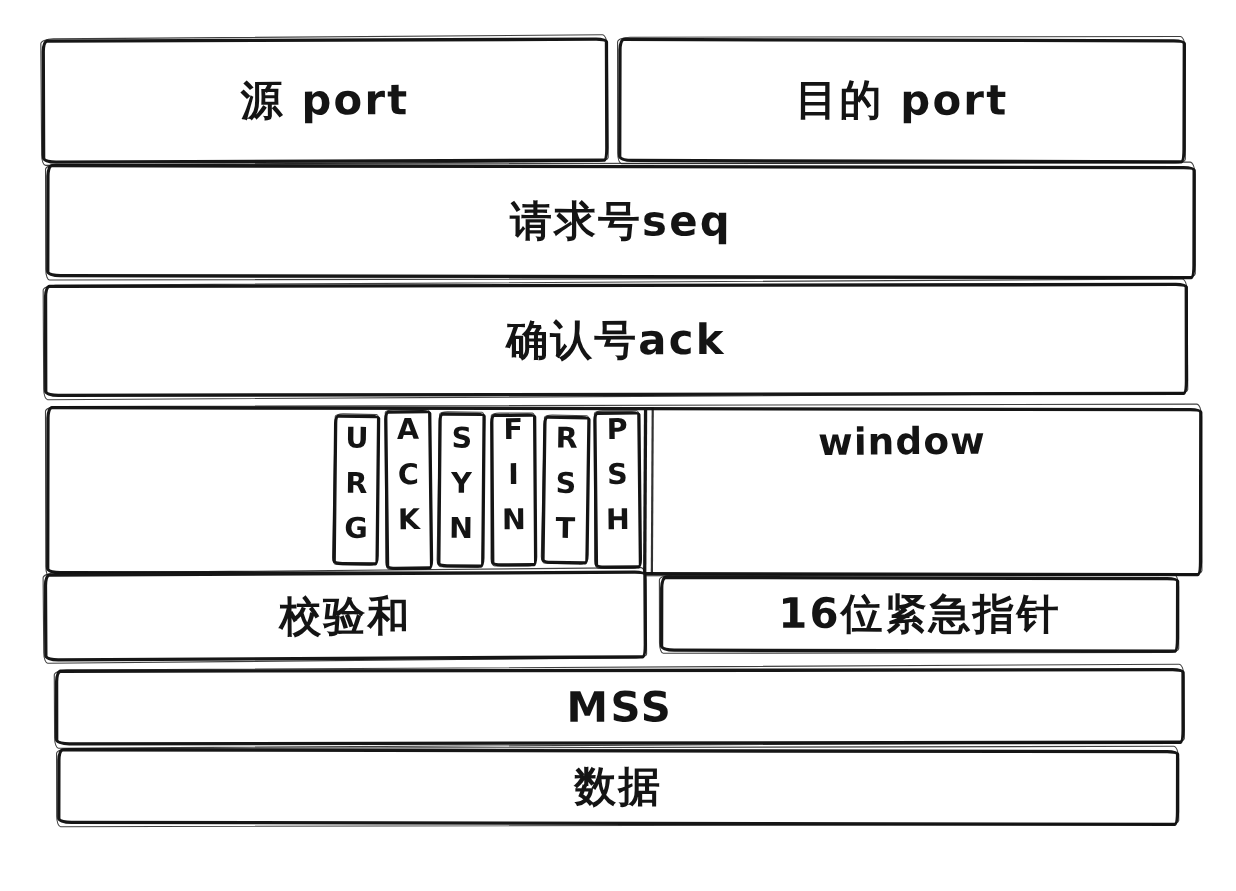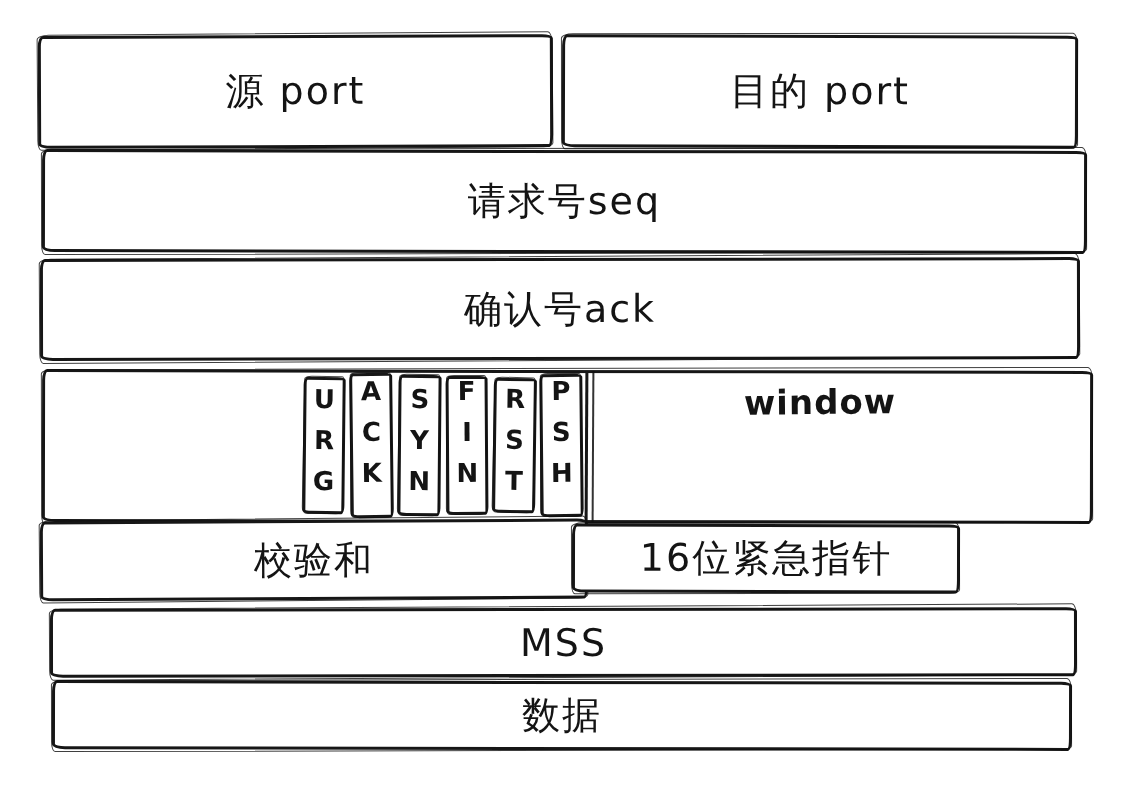--- a/index.html
+++ b/index.html
@@ -31,33 +31,33 @@
     content: "";
     position: absolute;
     inset: -5px -3px -4px -4px;
     border: 1.8px solid rgba(15,15,15,0.8);
     border-radius: 12px 5px 10px 4px / 5px 12px 4px 10px;
     transform: rotate(-0.22deg);
     pointer-events: none;
   }
   .lbl {
     font-size: 38px;
-    font-weight: 400;
+    font-weight: 700;
     letter-spacing: 2px;
     white-space: nowrap;
   }
 
   
   #src      { left: 38px;  top: 35px;  width: 515px;  height: 113px; transform: rotate(-0.2deg); }
   #dst      { left: 562px; top: 35px;  width: 516px;  height: 113px; transform: rotate(0.15deg); }
   #seq      { left: 42px;  top: 150px; width: 1045px; height: 103px; transform: rotate(0.1deg); }
   #ack      { left: 40px;  top: 258px; width: 1040px; height: 102px; transform: rotate(-0.1deg); }
   #row4     { left: 42px;  top: 370px; width: 1051px; height: 153px; transform: rotate(0.1deg); }
   #checksum { left: 40px;  top: 520px; width: 548px;  height: 80px;  transform: rotate(-0.3deg); }
-  #urgent   { left: 572px; top: 524px; width: 388px;  height: 69px;  transform: rotate(0.12deg); }
+  #urgent   { left: 600px; top: 524px; width: 472px;  height: 69px;  transform: rotate(0.12deg); }
   #mss      { left: 50px;  top: 608px; width: 1027px; height: 69px;  transform: rotate(-0.08deg); }
   #data     { left: 52px;  top: 681px; width: 1020px; height: 69px;  transform: rotate(0.1deg); }
 
   
   .flag {
     position: absolute;
     box-sizing: border-box;
     border: 3px solid #161616;
     background: #ffffff;
     display: flex;

